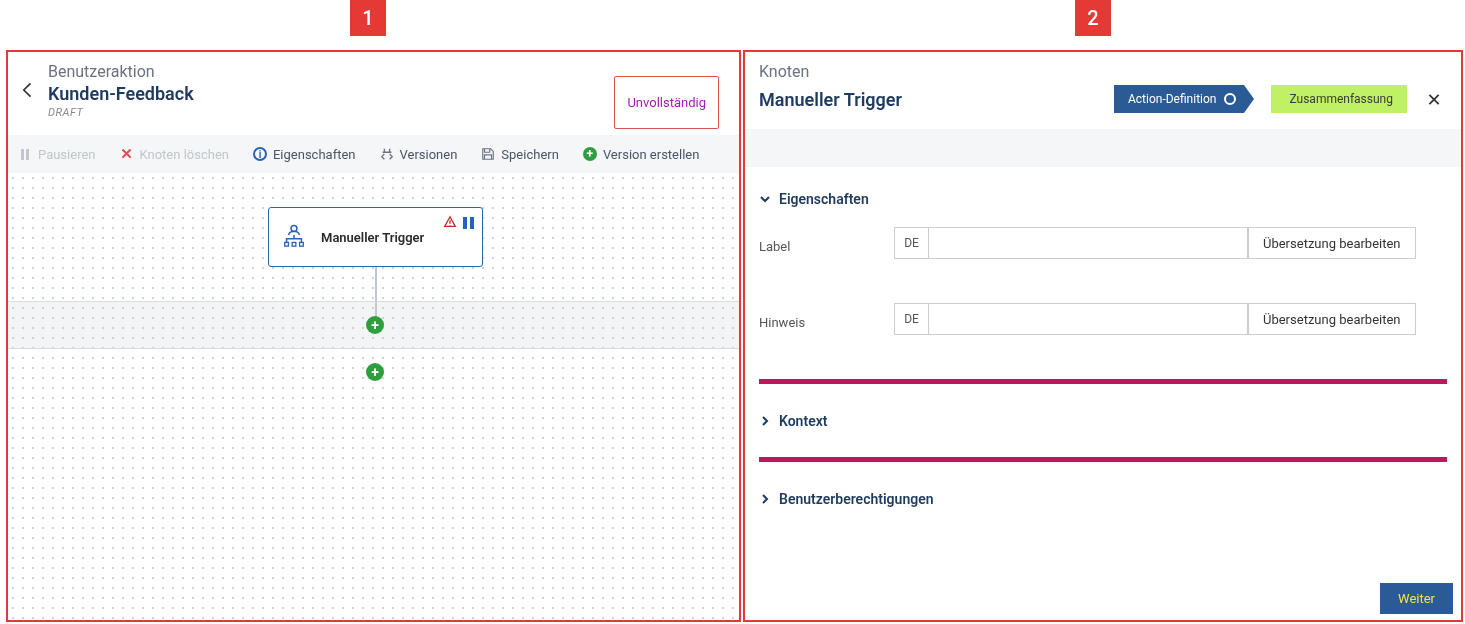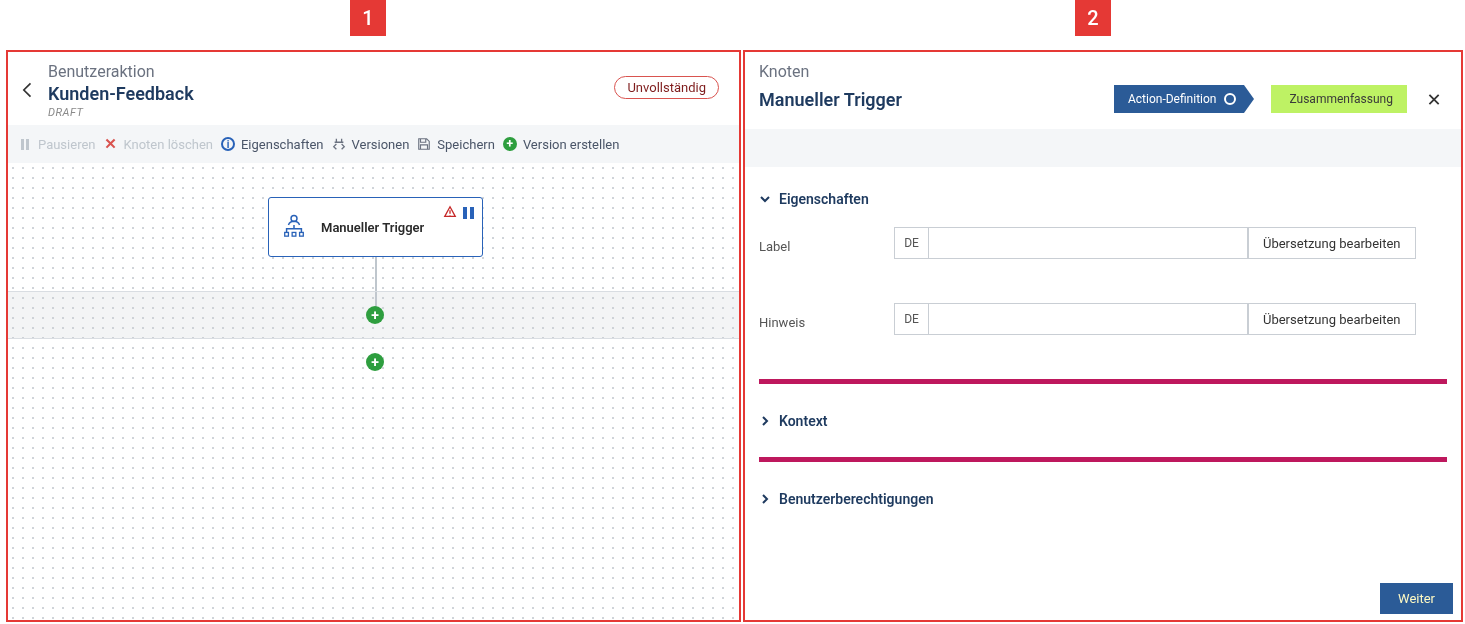--- a/index.html
+++ b/index.html
@@ -10,23 +10,23 @@
 .panel-left{width:735px;height:572px;margin-left:6px}
 .panel-right{width:720px;height:572px;margin-left:2px}
 
 .left-head{display:flex;align-items:flex-start;padding:10px 14px 6px 0}
 .back{width:40px;display:flex;align-items:center;justify-content:center;cursor:pointer;margin-top:18px}
 .back svg{width:20px;height:20px;stroke:#333}
 .head-text{flex:1}
 .subtitle-sm{font-size:16px;color:#6b7280}
 .title{font-size:18px;font-weight:600;color:#1e3a5f;margin-top:2px}
 .draft{font-size:11px;color:#8a8a8a;font-style:italic;letter-spacing:.5px;margin-top:2px}
-.status-chip{border:1px solid #d9534f;color:#7f1d1d;font-size:13px;padding:3px 12px;border-radius:13px;margin-top:14px;margin-right:6px}
-
-.toolbar{background:#f4f6f8;display:flex;align-items:center;padding:0 10px;height:38px;gap:8px;font-size:13px;color:#4a5568}
+.status-chip{border:1px solid #d9534f;color:#a21caf;font-size:13px;padding:18px 12px;border-radius:2px;margin-top:14px;margin-right:6px}
+
+.toolbar{background:#f4f6f8;display:flex;align-items:center;padding:0 10px;height:38px;gap:24px;font-size:13px;color:#4a5568}
 .tb-item{display:flex;align-items:center;gap:6px;cursor:pointer}
 .tb-disabled{color:#bfc6cd}
 .tb-icon{width:14px;height:14px;display:inline-flex;align-items:center;justify-content:center}
 .ic-pause{display:flex;gap:2px}.ic-pause span{width:3px;height:11px;background:currentColor}
 .ic-x{color:#d9534f;font-size:15px;font-weight:bold}
 .ic-info{width:14px;height:14px;border-radius:50%;border:2px solid #2962b8;color:#2962b8;font-size:10px;display:flex;align-items:center;justify-content:center;font-weight:bold}
 .ic-ver svg,.ic-save svg{width:14px;height:14px}
 .ic-plus{width:14px;height:14px;border-radius:50%;background:#2e9e3f;color:#fff;font-size:12px;display:flex;align-items:center;justify-content:center;font-weight:bold}
 
 .canvas{position:relative;height:calc(100% - 100px);background-image:radial-gradient(circle,#d0d4d9 1px,transparent 1px);background-size:10px 10px;background-position:0 0}
@@ -55,21 +55,21 @@
 .section-h{display:flex;align-items:center;gap:8px;color:#1e3a5f;font-size:14px;font-weight:600;cursor:pointer;margin-bottom:20px}
 .section-h.collapsed{margin-bottom:0;padding:14px 0;border-top:1px solid transparent}
 .section-block{border-top:5px solid #be185d;padding:14px 0}
 .chev{width:12px;height:12px;display:inline-flex;align-items:center;justify-content:center}
 .chev svg{width:10px;height:10px;stroke:#1e3a5f;stroke-width:2;fill:none}
 .form-row{display:flex;align-items:center;margin-bottom:44px}
 .form-label{width:135px;font-size:13px;color:#555;padding-top:6px}
 .lang-tag{width:34px;height:32px;border:1px solid #c9ced4;border-right:none;display:flex;align-items:center;justify-content:center;font-size:12px;color:#555;background:#fff}
 .text-input{width:320px;height:32px;border:1px solid #c9ced4;padding:0 8px;font-size:13px}
 .btn-outline{height:32px;border:1px solid #c9ced4;background:#fff;padding:0 14px;font-size:13px;color:#333;margin-left:0;cursor:pointer}
-.footer-btn{position:absolute;bottom:6px;right:8px;background:#2b5b97;color:#fef9c3;border:none;padding:8px 18px;font-size:13px;cursor:pointer}
+.footer-btn{position:absolute;bottom:6px;right:8px;background:#2b5b97;color:#fde047;border:none;padding:8px 18px;font-size:13px;cursor:pointer}
 </style>
 </head>
 <body>
 
 <div class="app">
   <div class="marker" style="left:350px">1</div>
   <div class="marker" style="left:1075px">2</div>
 
   <div class="panel panel-left">
     <div class="left-head">

